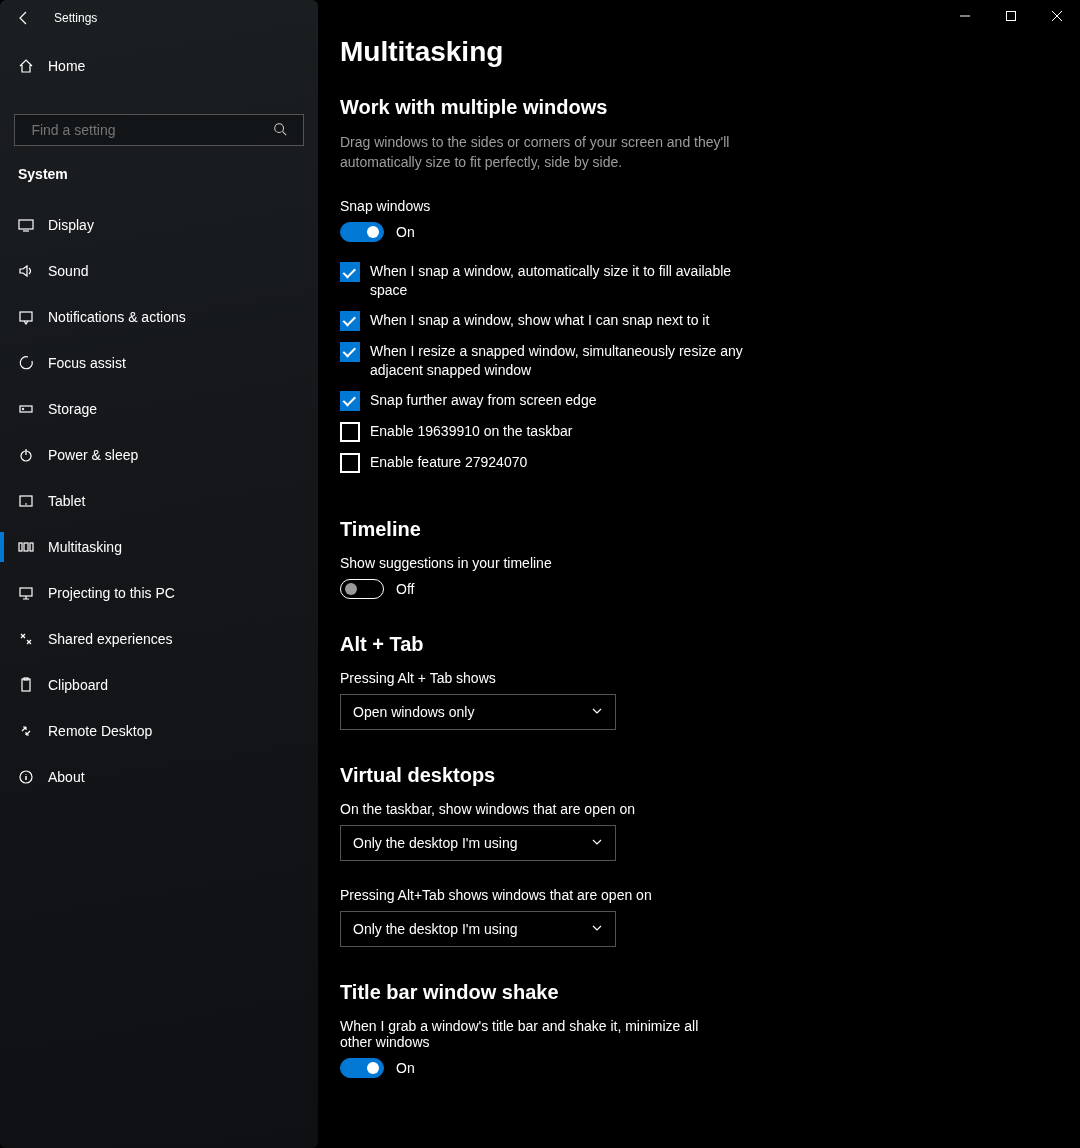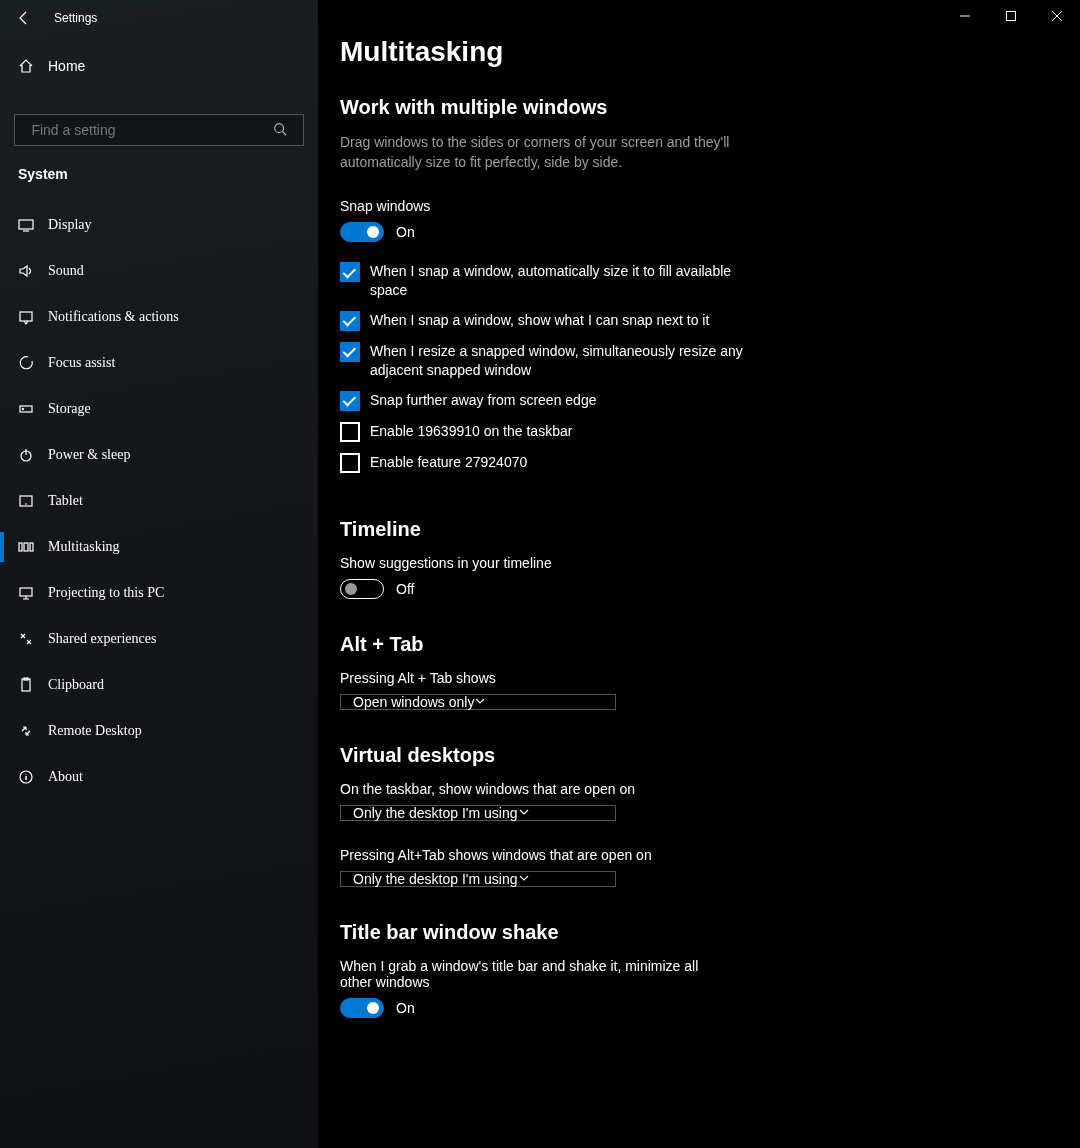--- a/index.html
+++ b/index.html
@@ -12,20 +12,21 @@
   overflow: hidden;
   display: flex;
 }
 .sidebar {
   width: 318px;
   height: 100%;
   background: linear-gradient(170deg, #1a1f22 0%, #15171b 40%, #0e1013 100%);
   display: flex;
   flex-direction: column;
   padding-top: 0;
+  border-radius: 6px;
 }
 .titlebar {
   height: 36px;
   display: flex;
   align-items: center;
   padding-left: 16px;
   font-size: 12px;
   color: #fff;
 }
 .titlebar .back {
@@ -67,21 +68,21 @@
   outline: none;
   color: #ccc;
   font-size: 14px;
   width: 90%;
 }
 .cat-label {
   font-size: 14px;
   font-weight: 600;
   padding: 20px 26px 10px 18px;
 }
-.nav { margin-top: 10px; font-family: Liberation Serif, serif; }
+.nav { margin-top: 10px; }
 .nav-item {
   display: flex;
   align-items: center;
   height: 46px;
   padding: 0 18px;
   font-size: 14px;
   cursor: pointer;
   position: relative;
 }
 .nav-item.active::before {
@@ -146,22 +147,22 @@
 .toggle-state { font-size: 14px; }
 .checks { margin-top: 20px; max-width: 430px; }
 .check-row { display: flex; align-items: flex-start; gap: 10px; margin-bottom: 11px; font-size: 14px; line-height: 1.35; }
 .cb {
   width: 20px; height: 20px; border: 2px solid #fff; flex-shrink: 0;
   display: flex; align-items: center; justify-content: center; cursor: pointer;
 }
 .cb.checked { background: #0078d4; border-color: #0078d4; }
 .cb.checked::after { content: ""; width: 10px; height: 5px; border-left: 2px solid #fff; border-bottom: 2px solid #fff; transform: rotate(-45deg) translateY(-1px); }
 .dropdown {
-  width: 276px; height: 16px; border: 1px solid #535353;
-  display: flex; align-items: center; 
+  width: 276px; height: 36px; border: 1px solid #535353;
+  display: flex; align-items: center; justify-content: space-between;
   padding: 0 12px; font-size: 14px; cursor: pointer; margin-top: 2px;
 }
 .gap { height: 30px; }
 </style>
 </head>
 <body>
 
 <div class="sidebar">
   <div class="titlebar">
     <div class="back">

